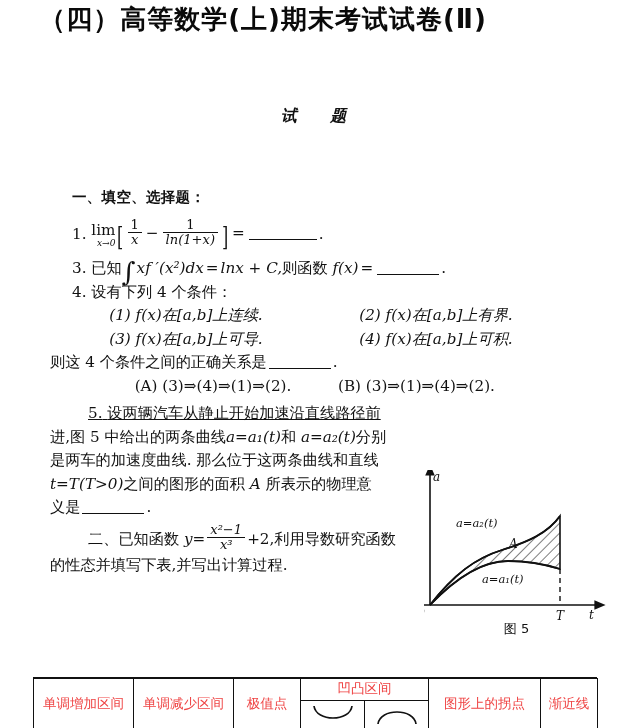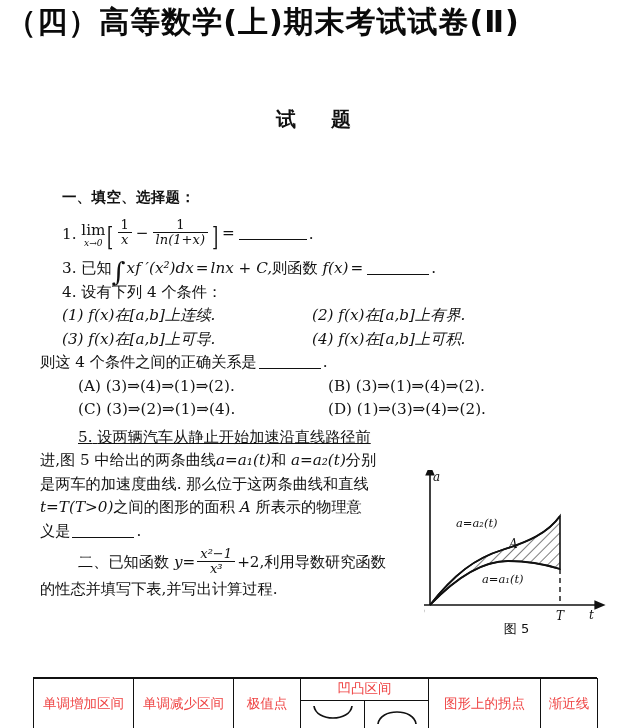--- a/index.html
+++ b/index.html
@@ -17,44 +17,45 @@
   }
 
   
   .doc-title {
     position: absolute;
     left: 0; top: 2px;
     width: 526px;
     text-align: center;
     font-family: "DejaVu Sans", "Liberation Sans", sans-serif;
     font-weight: bold;
-    font-size: 30px;
+    font-size: 26px;
     letter-spacing: 1px;
     white-space: nowrap;
     color: #0a0a0a;
   }
 
   
   .exam-heading {
     position: absolute;
     left: 0; top: 106px;
     width: 627px;
     text-align: center;
     font-family: "DejaVu Sans", "Liberation Sans", sans-serif;
     font-weight: bold;
-    font-size: 20px;
+    font-size: 16px;
     letter-spacing: 14px;
     text-indent: 14px;
     color: #111;
+    font-style: italic;
   }
 
   
   .body-col {
     position: absolute;
-    left: 40px;
+    left: 50px;
     top: 186px;
     width: 500px;
     font-size: 15.2px;
     line-height: 23.5px;
   }
   .ln { white-space: nowrap; }
   .indent1 { padding-left: 22px; }
 
   .sec-head {
     font-family: "DejaVu Sans", "Liberation Sans", sans-serif;
@@ -92,45 +93,45 @@
   }
   .frac .num { display: block; padding: 0 3px; }
   .frac .den { display: block; border-top: 1.2px solid #111; padding: 0 3px; }
 
   
   .bk { font-size: 1.7em; font-weight: 300; vertical-align: -0.30em; display:inline-block; transform: scaleX(0.62); }
 
   
   .limop {
     display: inline-block;
-    text-align: center;
+    text-align: right;
     vertical-align: middle;
     line-height: 1;
     position: relative;
     top: 0.12em;
   }
   .limop .top { display: block; font-size: 1em; font-style: normal; }
   .limop .bot { display: block; font-size: 0.6em; margin-top: 1px; }
 
   
   .intg {
     font-size: 1.75em;
     line-height: 0.5;
     vertical-align: -0.28em;
     display: inline-block;
     font-family: "DejaVu Serif","Liberation Serif", serif;
     margin-right: 1px;
   }
   sup.sp { font-size: 0.66em; vertical-align: super; font-style: italic; }
 
-  .opt-row { display: flex; padding-left: 38px; }
+  .opt-row { display: flex; padding-left: 38px; text-align: center; }
   .opt-row > div { white-space: nowrap; }
   .opt-a { width: 250px; }
 
-  .cond-row { display: flex; padding-left: 22px; }
+  .cond-row { display: flex; padding-left: 22px; justify-content: center; }
   .cond-row > div { white-space: nowrap; }
   .cond-a { width: 250px; }
 
   
   .figure-box {
     position: absolute;
     left: 424px;
     top: 470px;
     width: 200px;
     height: 175px;
@@ -219,24 +220,20 @@
     <div class="mi">(4) f(x)在[a,b]上可积.</div>
   </div>
 
   <div class="ln">
     <span>则这 4 个条件之间的正确关系是</span><span class="blank"></span><span>.</span>
   </div>
 
   <div class="opt-row">
     <div class="opt-a">(A) (3)⇒(4)⇒(1)⇒(2).</div>
     <div>(B) (3)⇒(1)⇒(4)⇒(2).</div>
-  </div>
-  <div class="opt-row">
-    <div class="opt-a">(C) (3)⇒(2)⇒(1)⇒(4).</div>
-    <div>(D) (1)⇒(3)⇒(4)⇒(2).</div>
   </div>
 
   <div class="ln" style="padding-left:38px;margin-top:4px;text-decoration:underline;">
     <span>5.</span>
     <span>设两辆汽车从静止开始加速沿直线路径前</span>
   </div>
   <div class="ln">
     <span>进,图 5 中给出的两条曲线</span><span class="mi">a=a₁(t)</span><span>和</span> <span class="mi">a=a₂(t)</span><span>分别</span>
   </div>
   <div class="ln">

